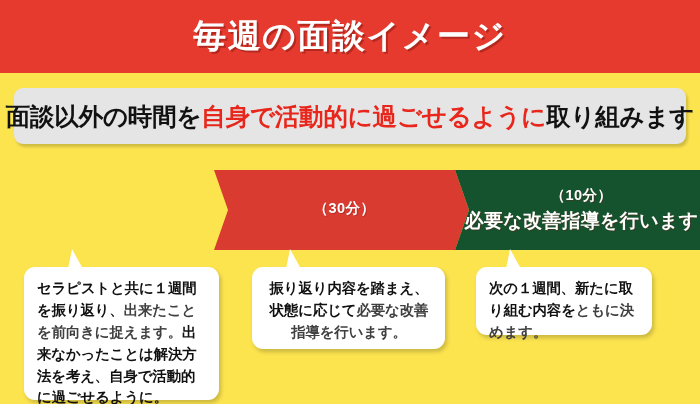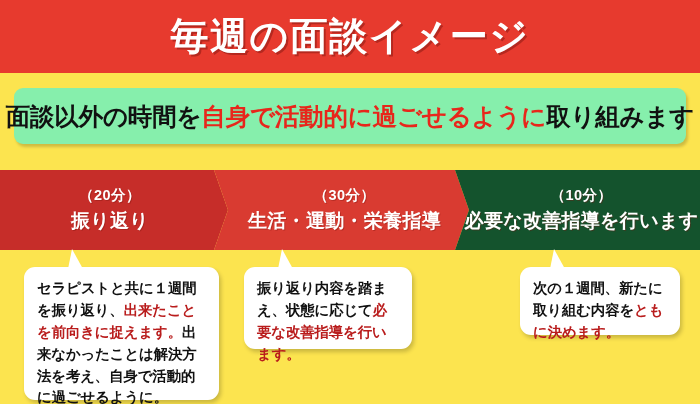--- a/index.html
+++ b/index.html
@@ -30,21 +30,21 @@
   .header-title {
     position: absolute;
     left: 0;
     top: 0;
     width: 700px;
     height: 73px;
     display: flex;
     align-items: center;
     justify-content: center;
     color: #ffffff;
-    font-size: 38px;
+    font-size: 33px;
     font-weight: bold;
     letter-spacing: 1.5px;
     text-shadow: 2px 2px 0 rgba(120, 20, 14, 0.45);
     white-space: nowrap;
   }
 
   
   .yellow-band {
     position: absolute;
     left: 0;
@@ -52,21 +52,21 @@
     width: 700px;
     height: 97px;
     background: #fce44f;
   }
   .statement-box {
     position: absolute;
     left: 14px;
     top: 88px;
     width: 672px;
     height: 56px;
-    background: #86efac;
+    background: #e5e5e5;
     border-radius: 9px;
     box-shadow: 2px 3px 3px rgba(0, 0, 0, 0.18);
     display: flex;
     align-items: center;
     justify-content: center;
     box-sizing: border-box;
     padding: 0 10px;
   }
   .statement-text {
     font-size: 24.5px;
@@ -154,56 +154,56 @@
     padding: 11px 12px 12px 13px;
   }
   .bubble-text {
     font-size: 14.4px;
     font-weight: bold;
     line-height: 1.52;
     color: #111111;
     letter-spacing: -0.1px;
   }
   .bubble-text .hl {
-    color: #b91c1c;
+    color: #404040;
   }
   .bubble-tail {
     position: absolute;
     width: 0;
     height: 0;
     border-left: 4px solid transparent;
     border-right: 11px solid transparent;
     border-bottom: 20px solid #ffffff;
   }
   .bubble-1 {
     left: 24px;
     top: 17px;
     width: 195px;
     height: 133px;
   }
   .bubble-1 .bubble-tail {
     left: 44px;
     top: -18px;
   }
   .bubble-2 {
-    left: 244px;
+    left: 252px;
     top: 17px;
-    width: 168px;
+    width: 193px;
     height: 82px;
+    text-align: center;
   }
   .bubble-2 .bubble-tail {
     left: 34px;
     top: -18px;
   }
   .bubble-3 {
     left: 476px;
     top: 17px;
-    width: 160px;
+    width: 176px;
     height: 68px;
-    margin-left: 44px;
   }
   .bubble-3 .bubble-tail {
     left: 30px;
     top: -18px;
   }
 </style>
 </head>
 <body>
 
 <div class="canvas">
@@ -214,31 +214,24 @@
 
   <div class="yellow-band"></div>
   <div class="statement-box">
     <div class="statement-text">
       <span>面談以外の時間を</span><span class="hl">自身で活動的に過ごせるように</span><span>取り組みます</span>
     </div>
   </div>
 
   <div class="ribbon">
 
-    <div class="chev chev-1">
-      <div class="chev-inner">
-        <div class="chev-dur">（20分）</div>
-        <div class="chev-label">振り返り</div>
-      </div>
-    </div>
 
     <div class="chev chev-2">
       <div class="chev-inner">
         <div class="chev-dur">（30分）</div>
-        <div class="chev-label">生活・運動・栄養指導</div>
       </div>
     </div>
 
     <div class="chev chev-3">
       <div class="chev-inner">
         <div class="chev-dur">（10分）</div>
         <div class="chev-label">必要な改善指導を行います</div>
       </div>
     </div>
 

